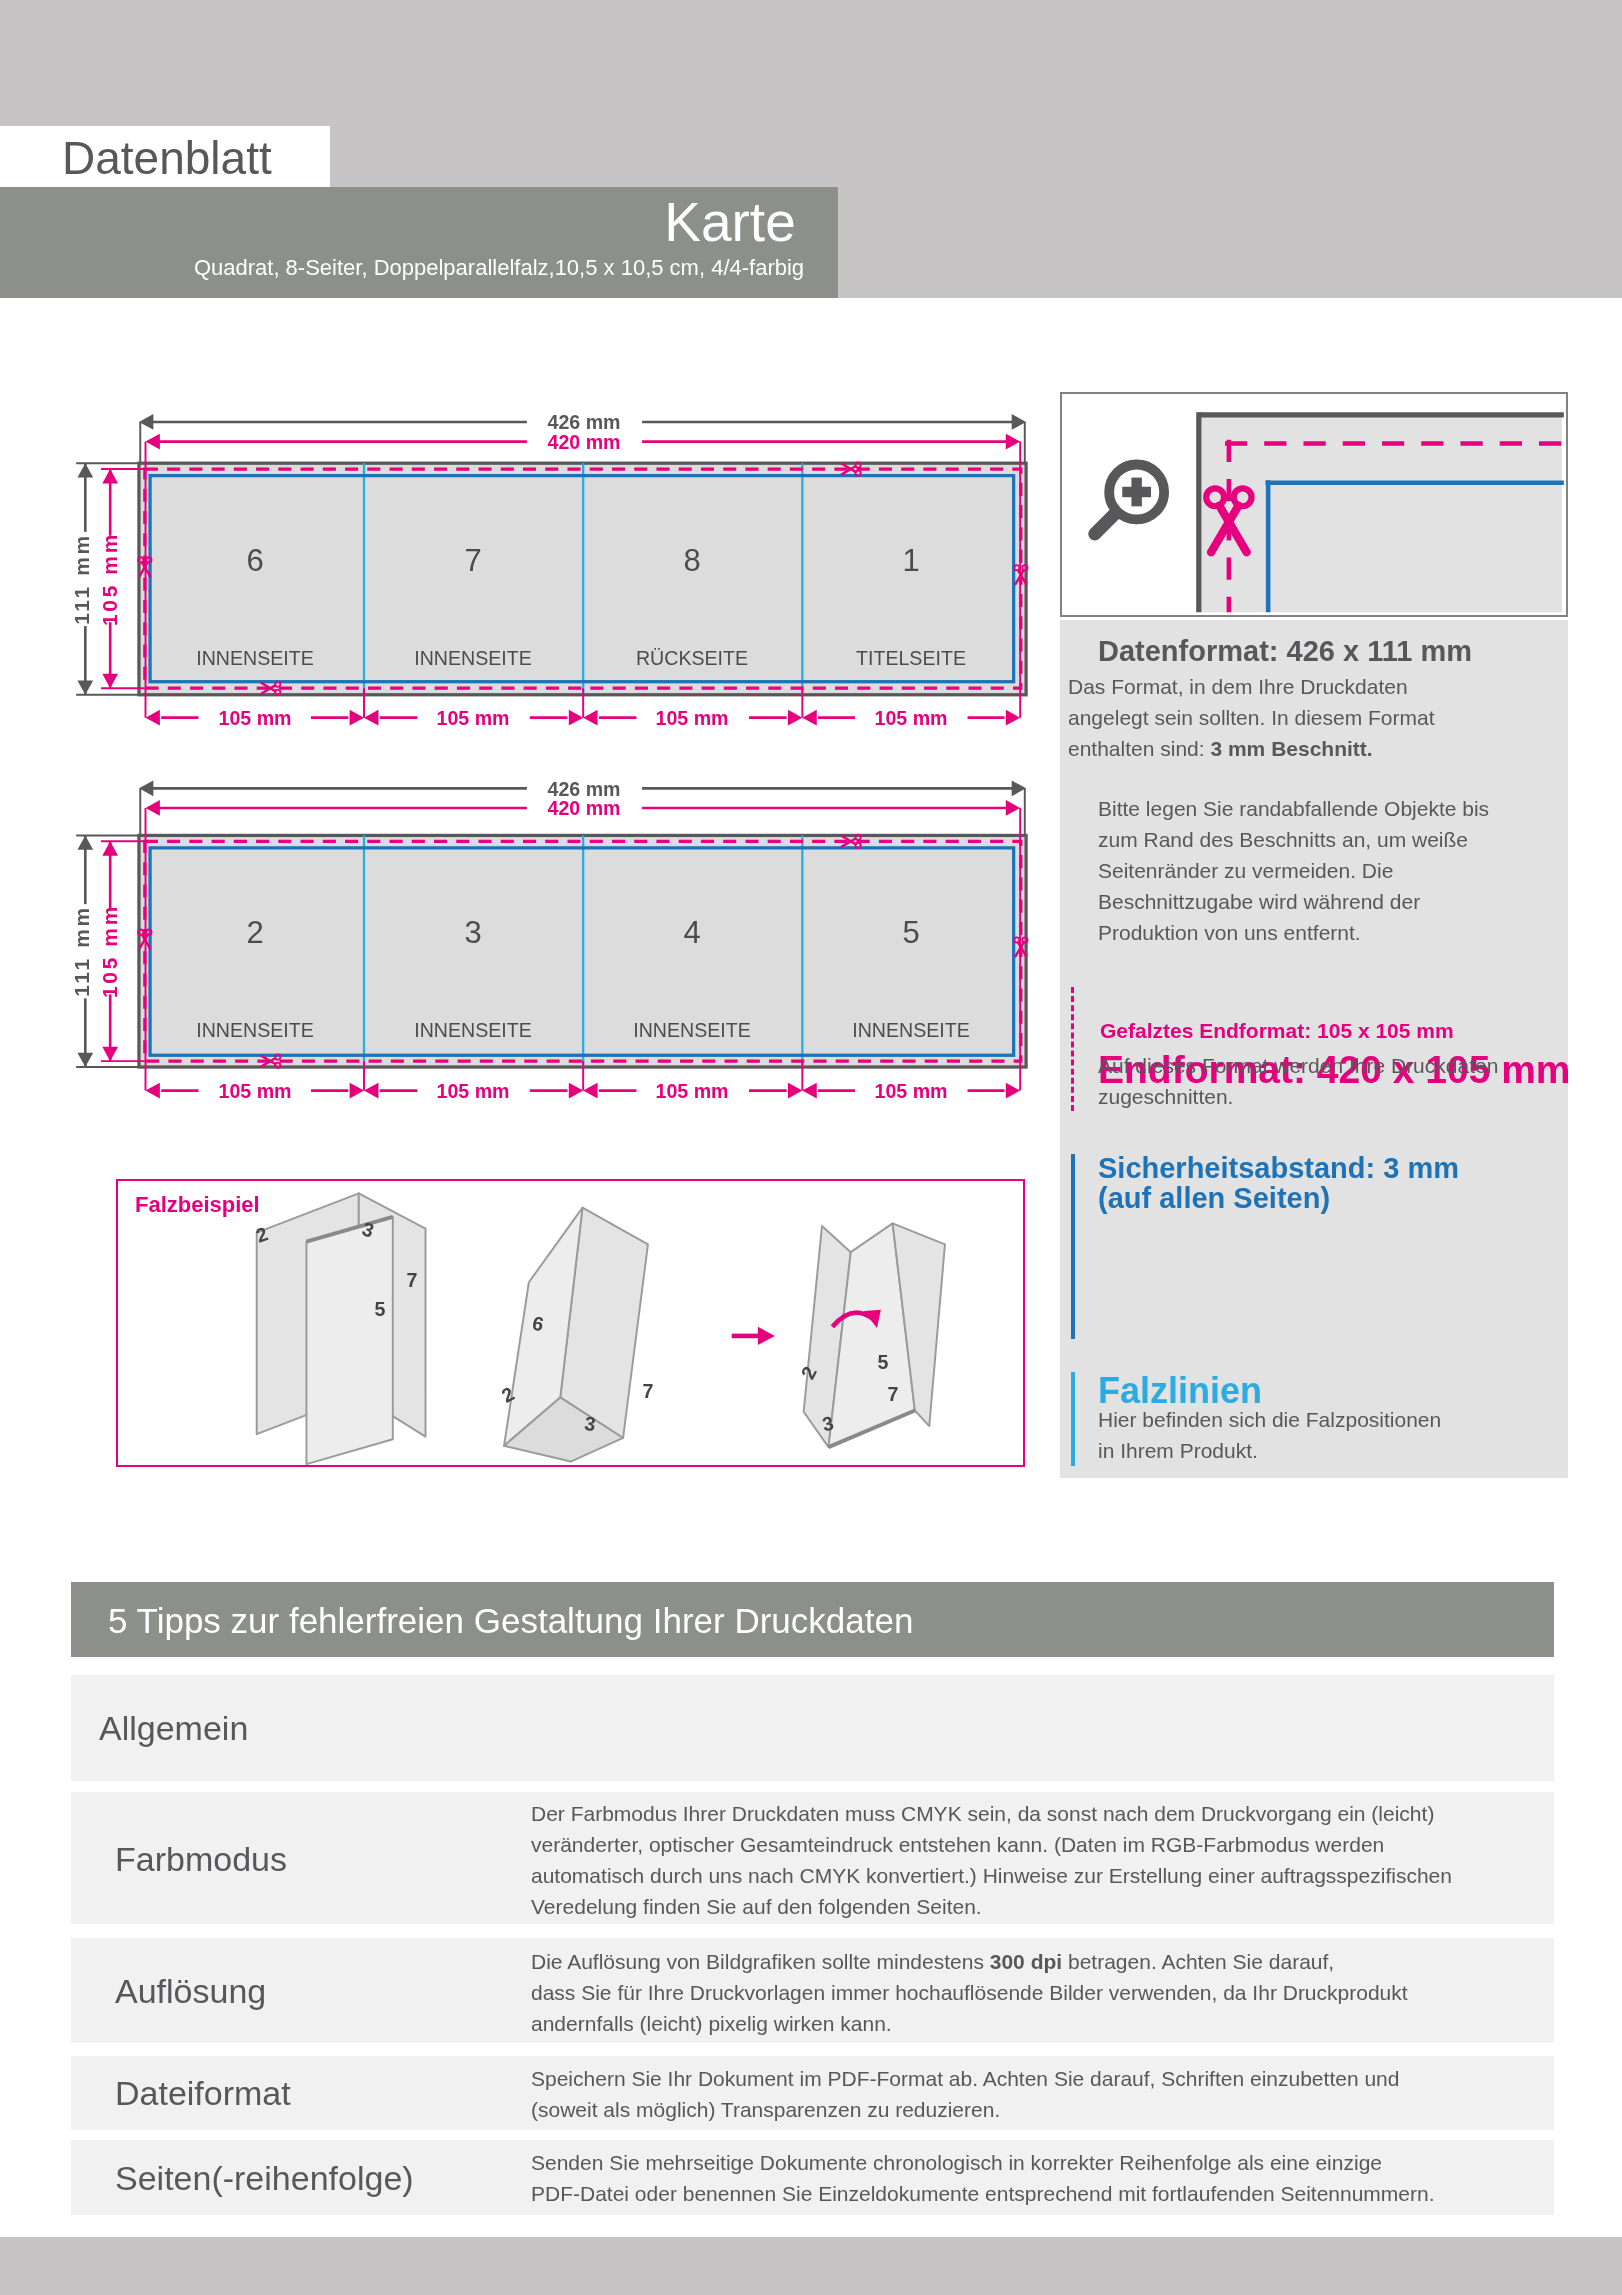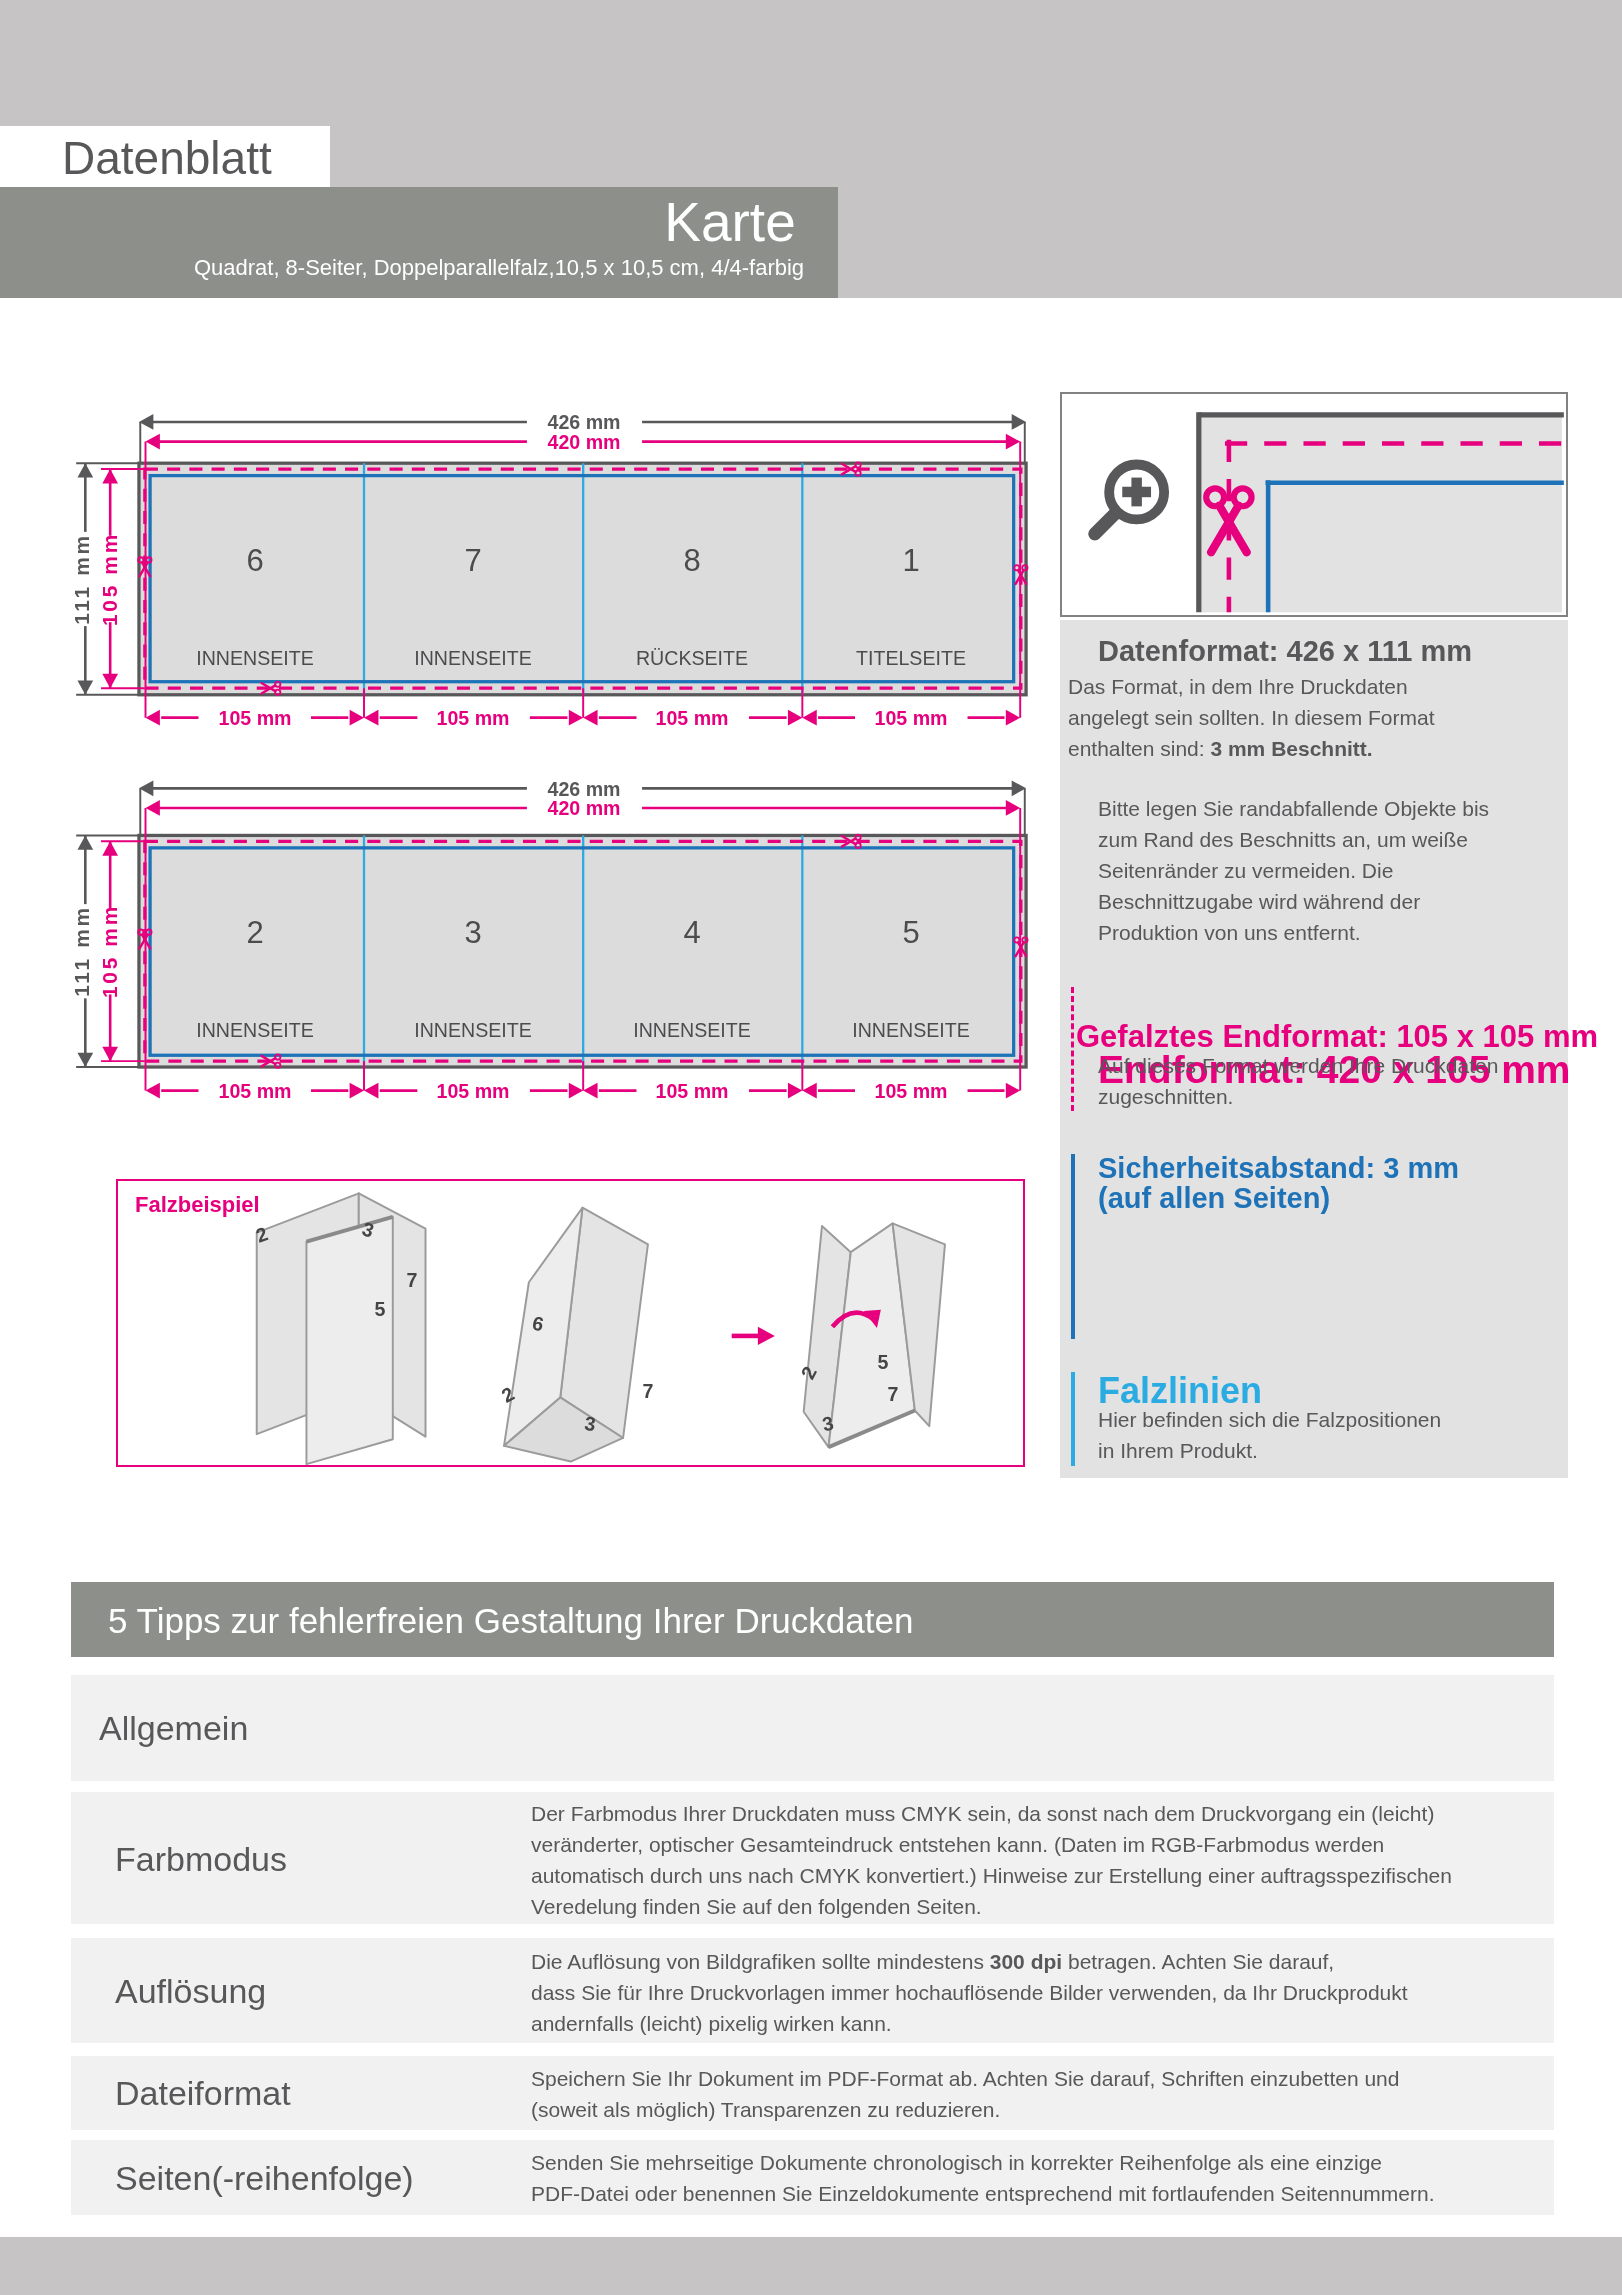--- a/index.html
+++ b/index.html
@@ -225,21 +225,21 @@
 angelegt sein sollten. In diesem Format
 enthalten sind: </span><span class="b">3 mm Beschnitt.</span></div>
   <div class="abs preline" style="left:1098px;top:793px;font-size:21px;line-height:31px;">Bitte legen Sie randabfallende Objekte bis
 zum Rand des Beschnitts an, um weiße
 Seitenränder zu vermeiden. Die
 Beschnittzugabe wird während der
 Produktion von uns entfernt.</div>
 
   <div class="abs" style="left:1071px;top:987px;height:124px;width:0;border-left:3.9px dashed #e6007e;"></div>
   <div class="abs b mag" style="left:1098px;top:1020px;font-size:39px;margin-top:28px;">Endformat: 420 x 105 mm</div>
-  <div class="abs b mag" style="left:1076px;top:1019px;font-size:31px;">Gefalztes Endformat: 105 x 105 mm</div>
+  <div class="abs b mag" style="left:1100px;top:1019px;font-size:21px;">Gefalztes Endformat: 105 x 105 mm</div>
   <div class="abs preline" style="left:1098px;top:1050px;font-size:21px;line-height:31px;">Auf dieses Format werden Ihre Druckdaten
 zugeschnitten.</div>
 
   <div class="abs" style="left:1071px;top:1154px;height:185px;width:3.9px;background:#1e73b8;"></div>
   <div class="abs b blu" style="left:1098px;top:1152px;font-size:29px;">Sicherheitsabstand: 3 mm</div>
   <div class="abs b blu" style="left:1098px;top:1182px;font-size:29px;">(auf allen Seiten)</div>
 
   <div class="abs" style="left:1071px;top:1372px;height:94px;width:3.9px;background:#2aabe2;"></div>
   <div class="abs b cy" style="left:1098px;top:1370px;font-size:36px;">Falzlinien</div>
   <div class="abs preline" style="left:1098px;top:1404px;font-size:21px;line-height:31px;">Hier befinden sich die Falzpositionen

